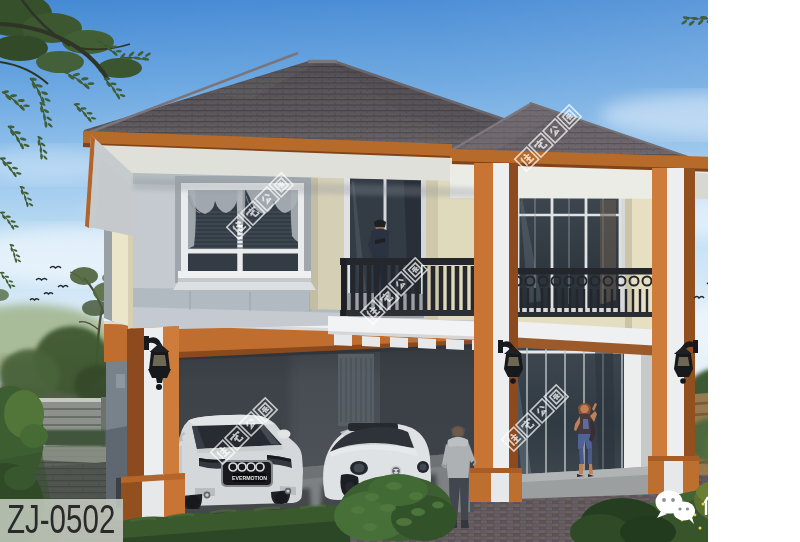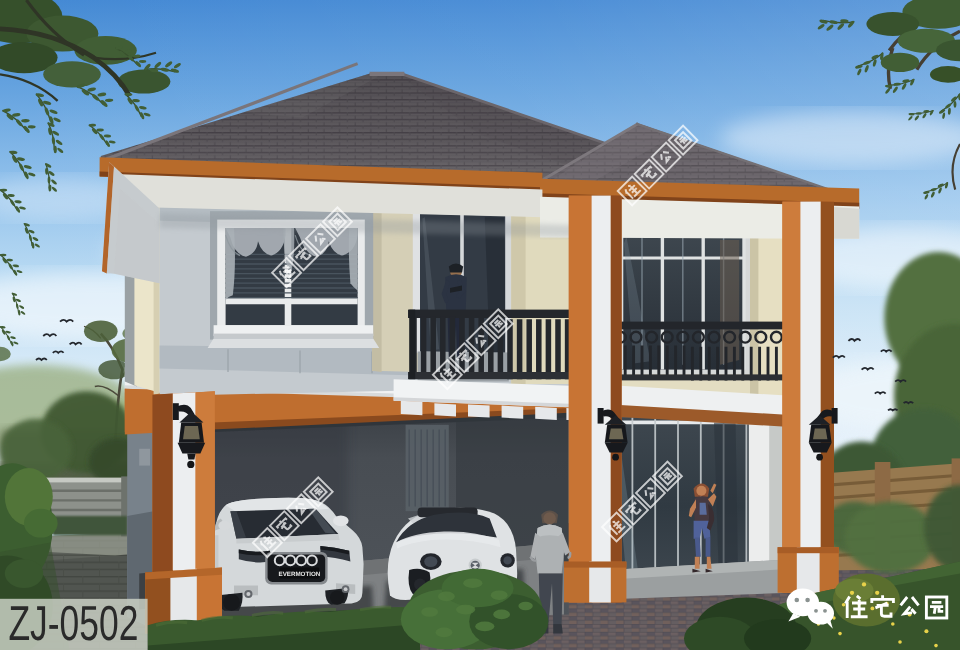--- a/index.html
+++ b/index.html
@@ -1,15 +1,15 @@
 <!DOCTYPE html>
 <html><head><meta charset="utf-8">
 <style>
 html,body{margin:0;padding:0;}
-#scene{position:relative;width:800px;height:542px;overflow:hidden;font-family:"Liberation Sans",sans-serif;background:#cfe4f5;}
+#scene{position:relative;width:708px;height:542px;overflow:hidden;font-family:"Liberation Sans",sans-serif;background:#cfe4f5;}
 </style></head>
 <body>
 <div id="scene">
 <svg width="800" height="542" viewBox="0 0 800 542" xmlns="http://www.w3.org/2000/svg">
 <defs>
 <linearGradient id="sky" x1="0" y1="0" x2="0" y2="1">
  <stop offset="0" stop-color="#4489d4"></stop>
  <stop offset="0.20" stop-color="#68a5e0"></stop>
  <stop offset="0.40" stop-color="#94c3ec"></stop>
  <stop offset="0.58" stop-color="#badbf3"></stop>

